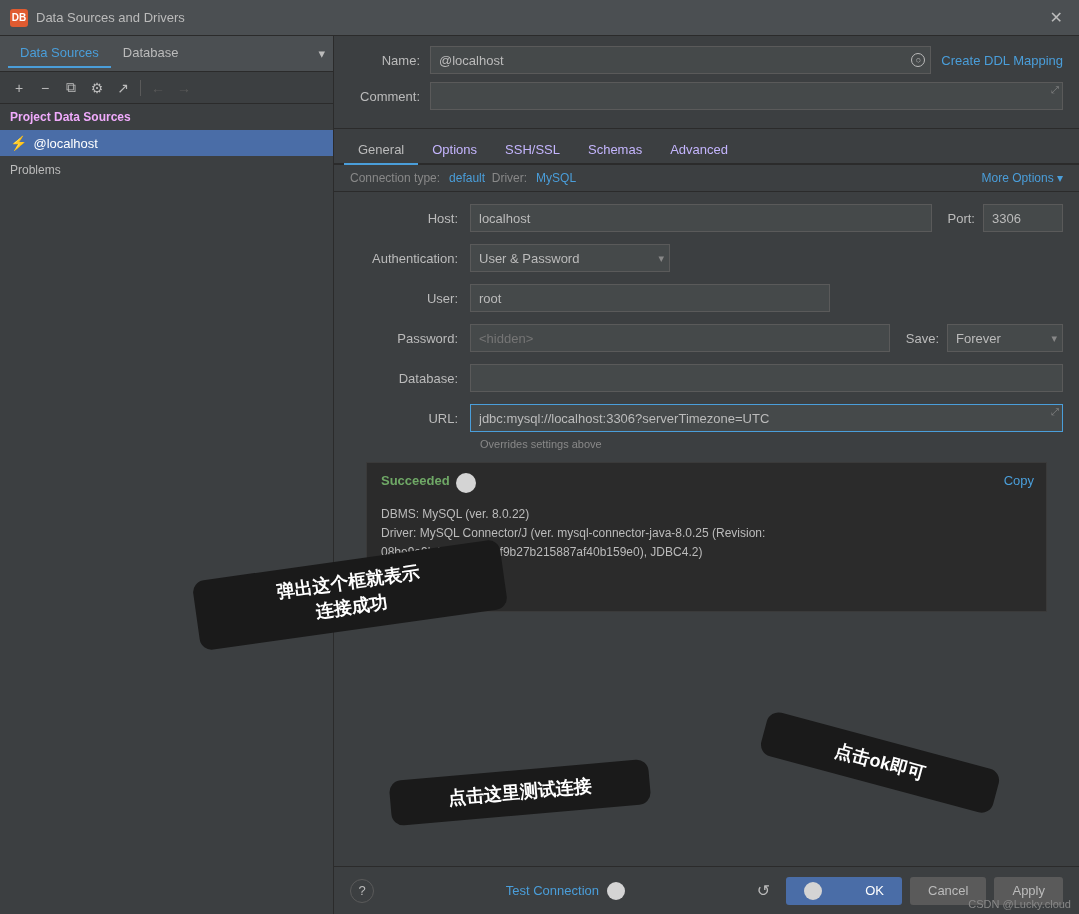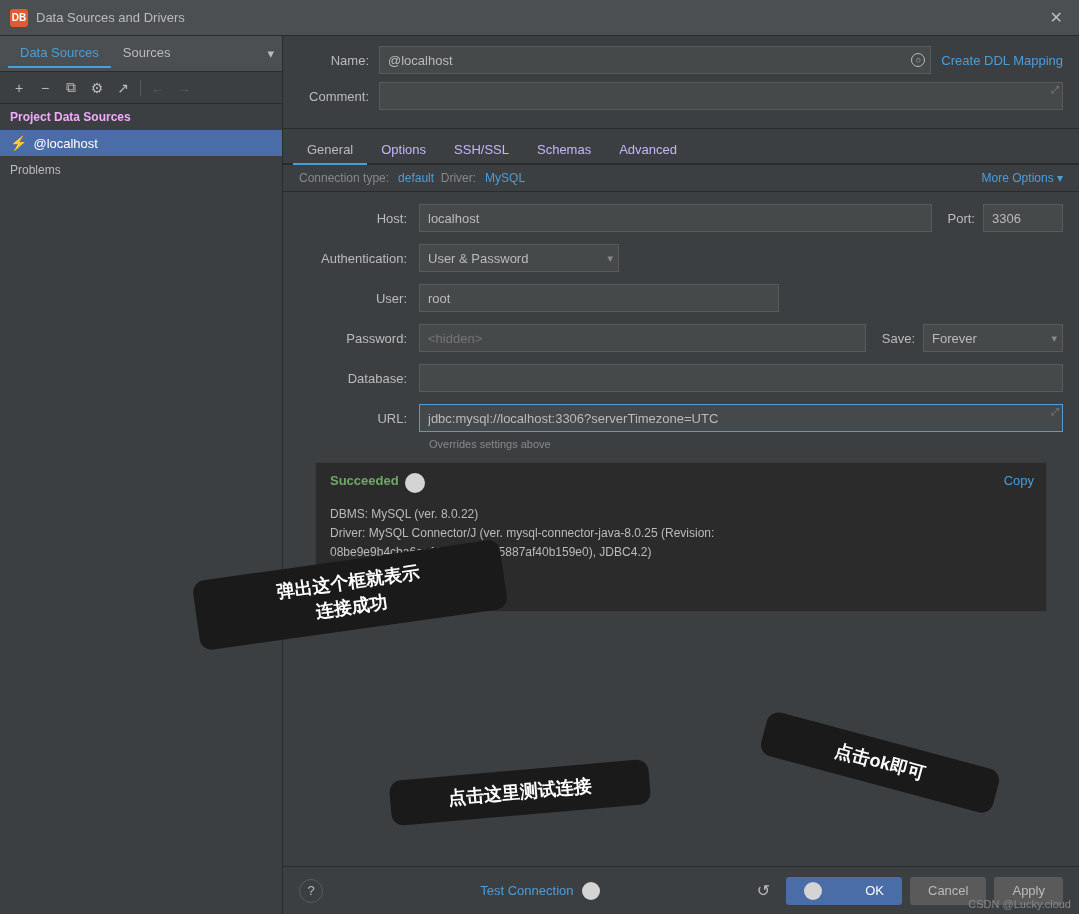--- a/index.html
+++ b/index.html
@@ -47,21 +47,21 @@
     }
     
     .content-area {
       display: flex;
       flex: 1;
       overflow: hidden;
     }
     
     
     .left-panel {
-      width: 283px;
+      width: 334px;
       background: #3c3f41;
       border-right: 1px solid #2b2b2b;
       display: flex;
       flex-direction: column;
       flex-shrink: 0;
     }
     
     .left-tabs {
       display: flex;
       align-items: center;
@@ -387,21 +387,21 @@
     
     .save-select {
       background: #45494a;
       border: 1px solid #5a5a5a;
       color: #bbbbbb;
       padding: 4px 28px 4px 8px;
       font-size: 13px;
       height: 28px;
       outline: none;
       cursor: pointer;
-      width: 140px;
+      width: 116px;
       appearance: none;
       -webkit-appearance: none;
     }
     
     .db-input { flex: 1; }
     
     .url-row {
       display: flex;
       align-items: center;
       margin-bottom: 6px;
@@ -602,21 +602,21 @@
     <span class="title-bar-text">Data Sources and Drivers</span>
     <span class="title-bar-close">✕</span>
   </div>
 
   <div class="content-area">
 
     <div class="left-panel">
 
       <div class="left-tabs">
         <div class="left-tab active">Data Sources</div>
-        <div class="left-tab">Sources</div>
+        <div class="left-tab">Database</div>
         <div class="left-tab-arrow">▾</div>
       </div>
 
       <div class="left-toolbar">
         <div class="toolbar-btn">+</div>
         <div class="toolbar-btn">−</div>
         <div class="toolbar-btn">⧉</div>
         <div class="toolbar-btn">⚙</div>
         <div class="toolbar-btn">↗</div>
         <div class="toolbar-sep"></div>

